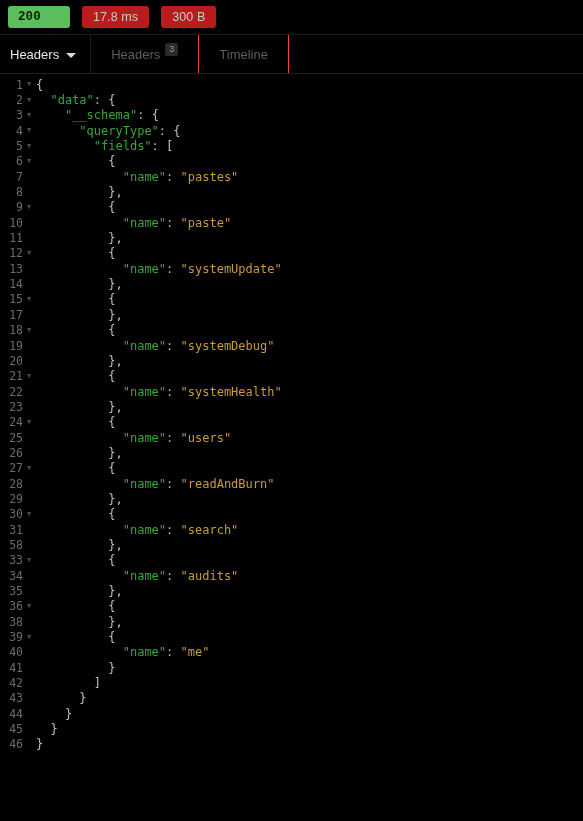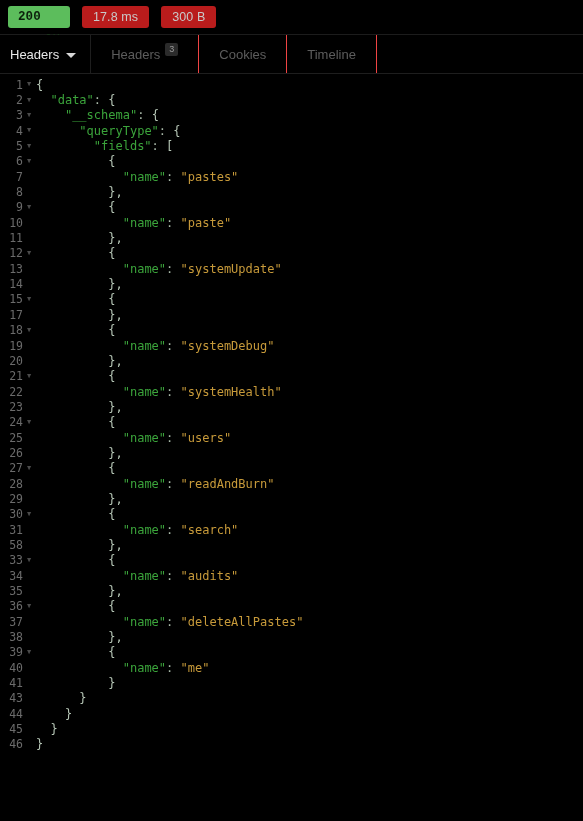--- a/index.html
+++ b/index.html
@@ -191,23 +191,20 @@
   </div>
 
   <div class="tab-bar">
     <div class="source-select">
       <span>Headers</span>
       <span class="caret"></span>
     </div>
     <div class="tab">
       <span>Headers</span>
       <span class="badge">3</span>
-    </div>
-    <div class="tab">
-      <span>Cookies</span>
     </div>
     <div class="tab">
       <span>Timeline</span>
     </div>
     <div class="tab-filler"></div>
   </div>
 
   <div class="code-view" id="code-view">
       <div class="code-line"><span class="ln">1</span><span class="fold">▼</span><span class="code-text"><span class="tok-punc">{</span></span></div>
       <div class="code-line"><span class="ln">2</span><span class="fold">▼</span><span class="code-text">  <span class="tok-key">"data"</span><span class="tok-colon">:</span> <span class="tok-punc">{</span></span></div>
@@ -237,24 +234,24 @@
       <div class="code-line"><span class="ln">27</span><span class="fold">▼</span><span class="code-text">          <span class="tok-punc">{</span></span></div>
       <div class="code-line"><span class="ln">28</span><span class="fold empty"></span><span class="code-text">            <span class="tok-key">"name"</span><span class="tok-colon">:</span> <span class="tok-str">"readAndBurn"</span></span></div>
       <div class="code-line"><span class="ln">29</span><span class="fold empty"></span><span class="code-text">          <span class="tok-punc">}</span><span class="tok-punc">,</span></span></div>
       <div class="code-line"><span class="ln">30</span><span class="fold">▼</span><span class="code-text">          <span class="tok-punc">{</span></span></div>
       <div class="code-line"><span class="ln">31</span><span class="fold empty"></span><span class="code-text">            <span class="tok-key">"name"</span><span class="tok-colon">:</span> <span class="tok-str">"search"</span></span></div>
       <div class="code-line"><span class="ln">58</span><span class="fold empty"></span><span class="code-text">          <span class="tok-punc">}</span><span class="tok-punc">,</span></span></div>
       <div class="code-line"><span class="ln">33</span><span class="fold">▼</span><span class="code-text">          <span class="tok-punc">{</span></span></div>
       <div class="code-line"><span class="ln">34</span><span class="fold empty"></span><span class="code-text">            <span class="tok-key">"name"</span><span class="tok-colon">:</span> <span class="tok-str">"audits"</span></span></div>
       <div class="code-line"><span class="ln">35</span><span class="fold empty"></span><span class="code-text">          <span class="tok-punc">}</span><span class="tok-punc">,</span></span></div>
       <div class="code-line"><span class="ln">36</span><span class="fold">▼</span><span class="code-text">          <span class="tok-punc">{</span></span></div>
-      <div class="code-line"><span class="ln">37</span><span class="fold empty"></span><span class="code-text">            <span class="tok-key">"name"</span><span class="tok-colon">:</span> <span class="tok-str">"deleteAllPastes"</span></span></div>
       <div class="code-line"><span class="ln">38</span><span class="fold empty"></span><span class="code-text">          <span class="tok-punc">}</span><span class="tok-punc">,</span></span></div>
       <div class="code-line"><span class="ln">39</span><span class="fold">▼</span><span class="code-text">          <span class="tok-punc">{</span></span></div>
       <div class="code-line"><span class="ln">40</span><span class="fold empty"></span><span class="code-text">            <span class="tok-key">"name"</span><span class="tok-colon">:</span> <span class="tok-str">"me"</span></span></div>
       <div class="code-line"><span class="ln">41</span><span class="fold empty"></span><span class="code-text">          <span class="tok-punc">}</span></span></div>
+      <div class="code-line"><span class="ln">42</span><span class="fold empty"></span><span class="code-text">        <span class="tok-punc">]</span></span></div>
       <div class="code-line"><span class="ln">43</span><span class="fold empty"></span><span class="code-text">      <span class="tok-punc">}</span></span></div>
       <div class="code-line"><span class="ln">44</span><span class="fold empty"></span><span class="code-text">    <span class="tok-punc">}</span></span></div>
       <div class="code-line"><span class="ln">45</span><span class="fold empty"></span><span class="code-text">  <span class="tok-punc">}</span></span></div>
       <div class="code-line"><span class="ln">46</span><span class="fold empty"></span><span class="code-text"><span class="tok-punc">}</span></span></div>
     </div>
 
 </div>
 
 </body></html>

